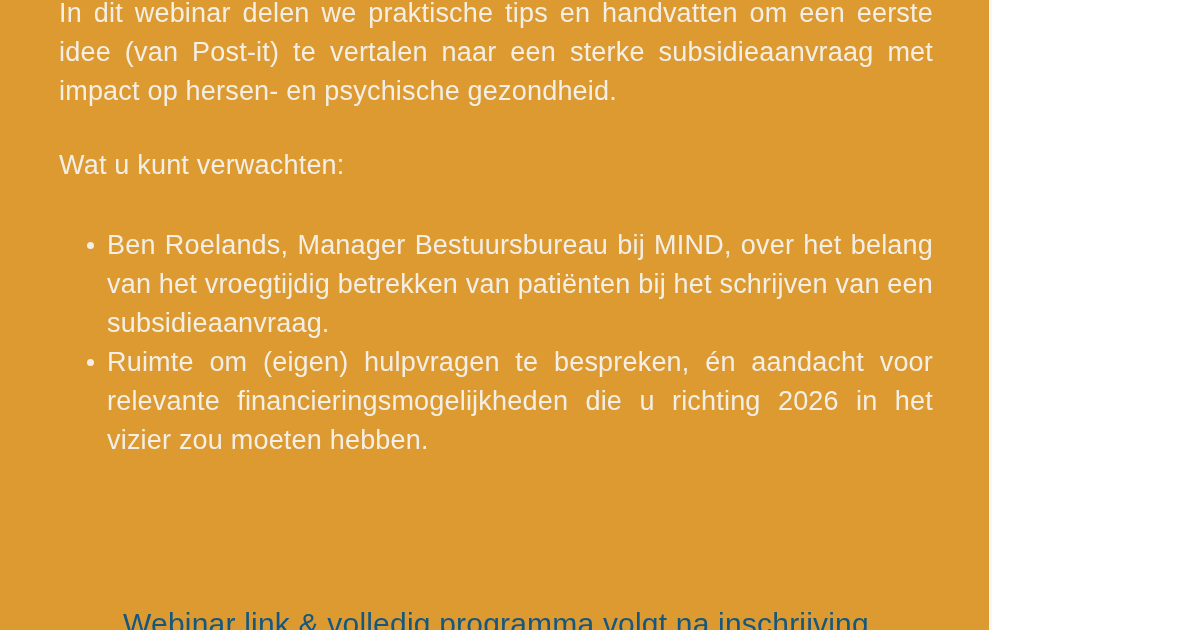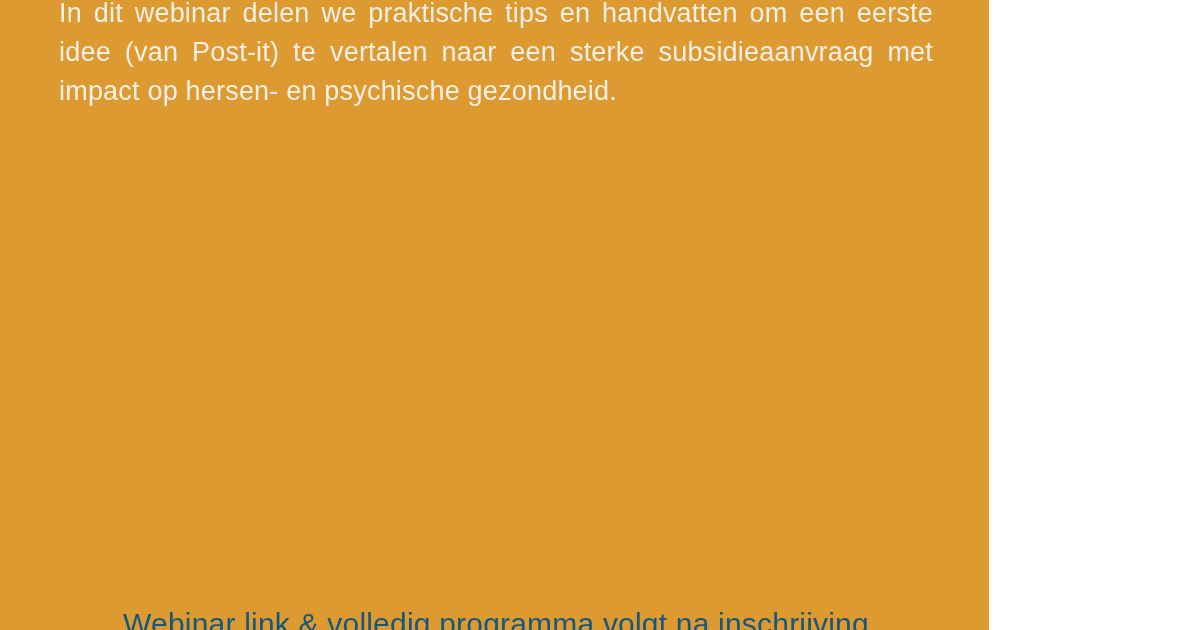--- a/index.html
+++ b/index.html
@@ -76,21 +76,30 @@
     background: var(--edge, #FAF8F3);
     z-index: 2;
   }
 </style>
 </head>
 <body>
 
 <div class="card">
   <div class="content">
     <p class="intro">In dit webinar delen we praktische tips en handvatten om een eerste idee (van Post-it) te vertalen naar een sterke subsidieaanvraag met impact op hersen- en psychische gezondheid.</p>
+    <p class="expect">Wat u kunt verwachten:</p>
     <ul class="bullets">
+      <li>
+        <span class="dot"></span>
+        <span>Ben Roelands, Manager Bestuursbureau bij MIND, over het belang van het vroegtijdig betrekken van patiënten bij het schrijven van een subsidieaanvraag.</span>
+      </li>
+      <li>
+        <span class="dot"></span>
+        <span>Ruimte om (eigen) hulpvragen te bespreken, én aandacht voor relevante financieringsmogelijkheden die u richting 2026 in het vizier zou moeten hebben.</span>
+      </li>
     </ul>
   </div>
 
   <div class="footer-note">Webinar link &amp; volledig programma volgt na inschrijving</div>
 
   <svg class="wave" viewBox="0 0 86 50" xmlns="http://www.w3.org/2000/svg">
     <polyline points="9,30 34,14 52,29 82,10" fill="none" stroke="#15577E" stroke-width="13" stroke-linecap="round" stroke-linejoin="round"></polyline>
   </svg>
 
   <div class="edge-strip"></div>

